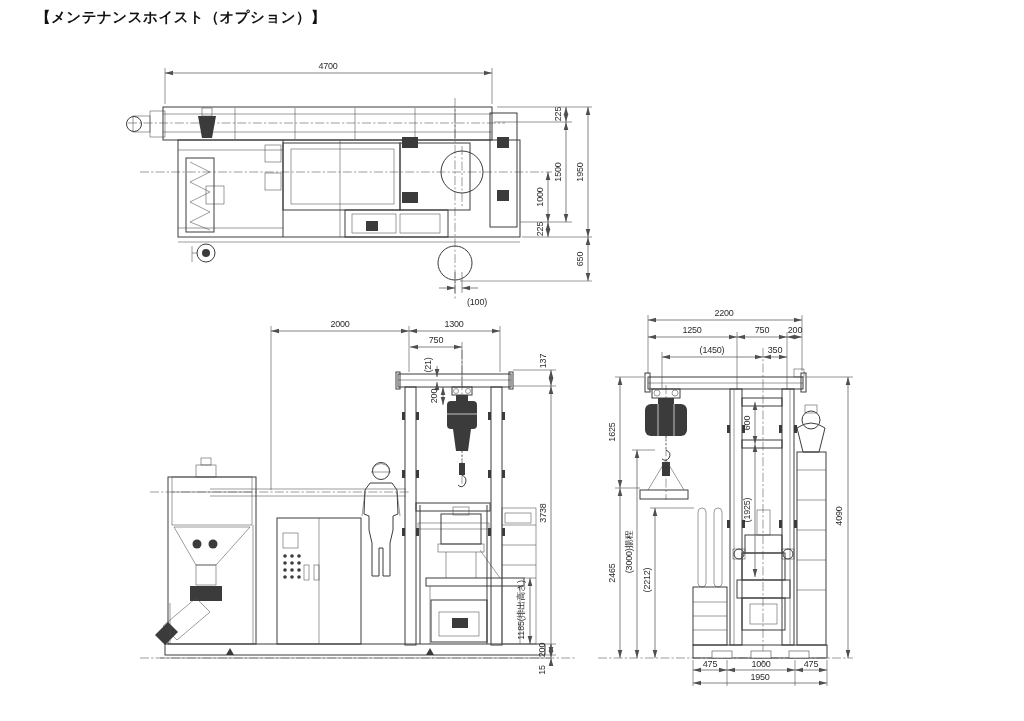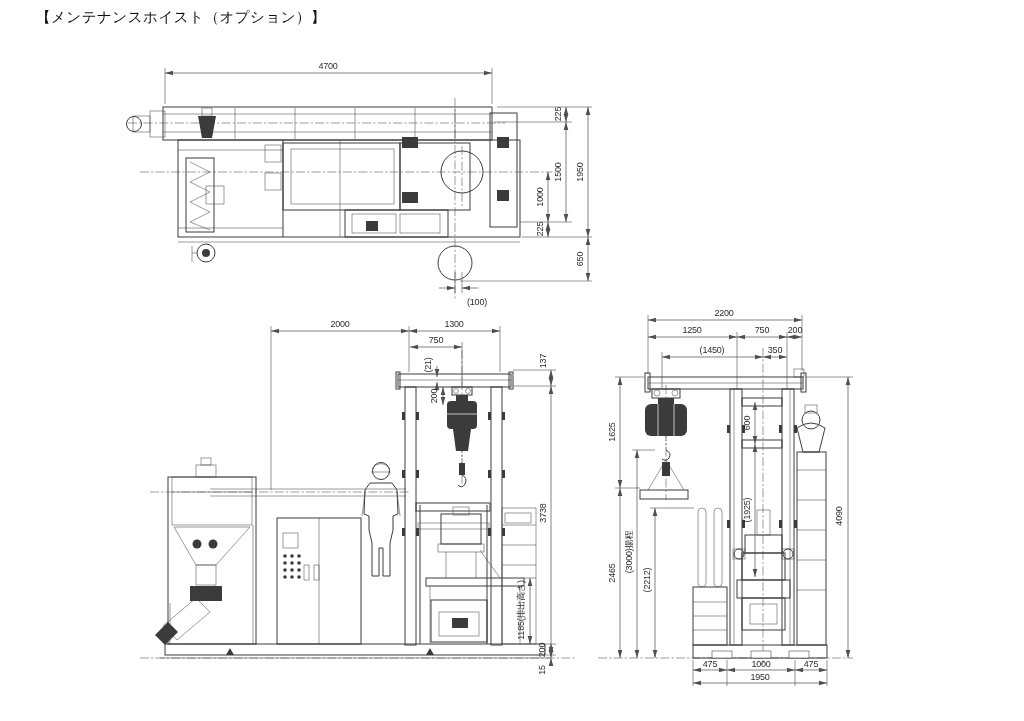--- a/index.html
+++ b/index.html
@@ -1,18 +1,18 @@
 <!DOCTYPE html>
 <html><head>
 <meta charset="utf-8">
 <style>
   html,body{margin:0;padding:0;background:#fff;}
   .page{position:relative;width:1024px;height:721px;background:#ffffff;overflow:hidden;
         font-family:"Liberation Sans",sans-serif;}
-  .title{position:absolute;left:36px;top:8px;font-size:14.5px;font-weight:normal;color:#111;
+  .title{position:absolute;left:36px;top:8px;font-size:14.5px;font-weight:bold;color:#111;
          letter-spacing:.5px;}
   svg{position:absolute;left:0;top:0;}
   
   .o  {stroke:#3c3c3c;stroke-width:1;fill:none;}          
   .t  {stroke:#4c4c4c;stroke-width:.55;fill:none;}        
   .c  {stroke:#5a5a5a;stroke-width:.6;fill:none;stroke-dasharray:9 2.2 2.2 2.2;} 
   .x  {stroke:#4f4f4f;stroke-width:.6;fill:none;}         
   .d  {stroke:#4f4f4f;stroke-width:.7;fill:none;}         
   .f  {fill:#3b3b3b;stroke:none;}                         
   .w  {fill:#ffffff;}

